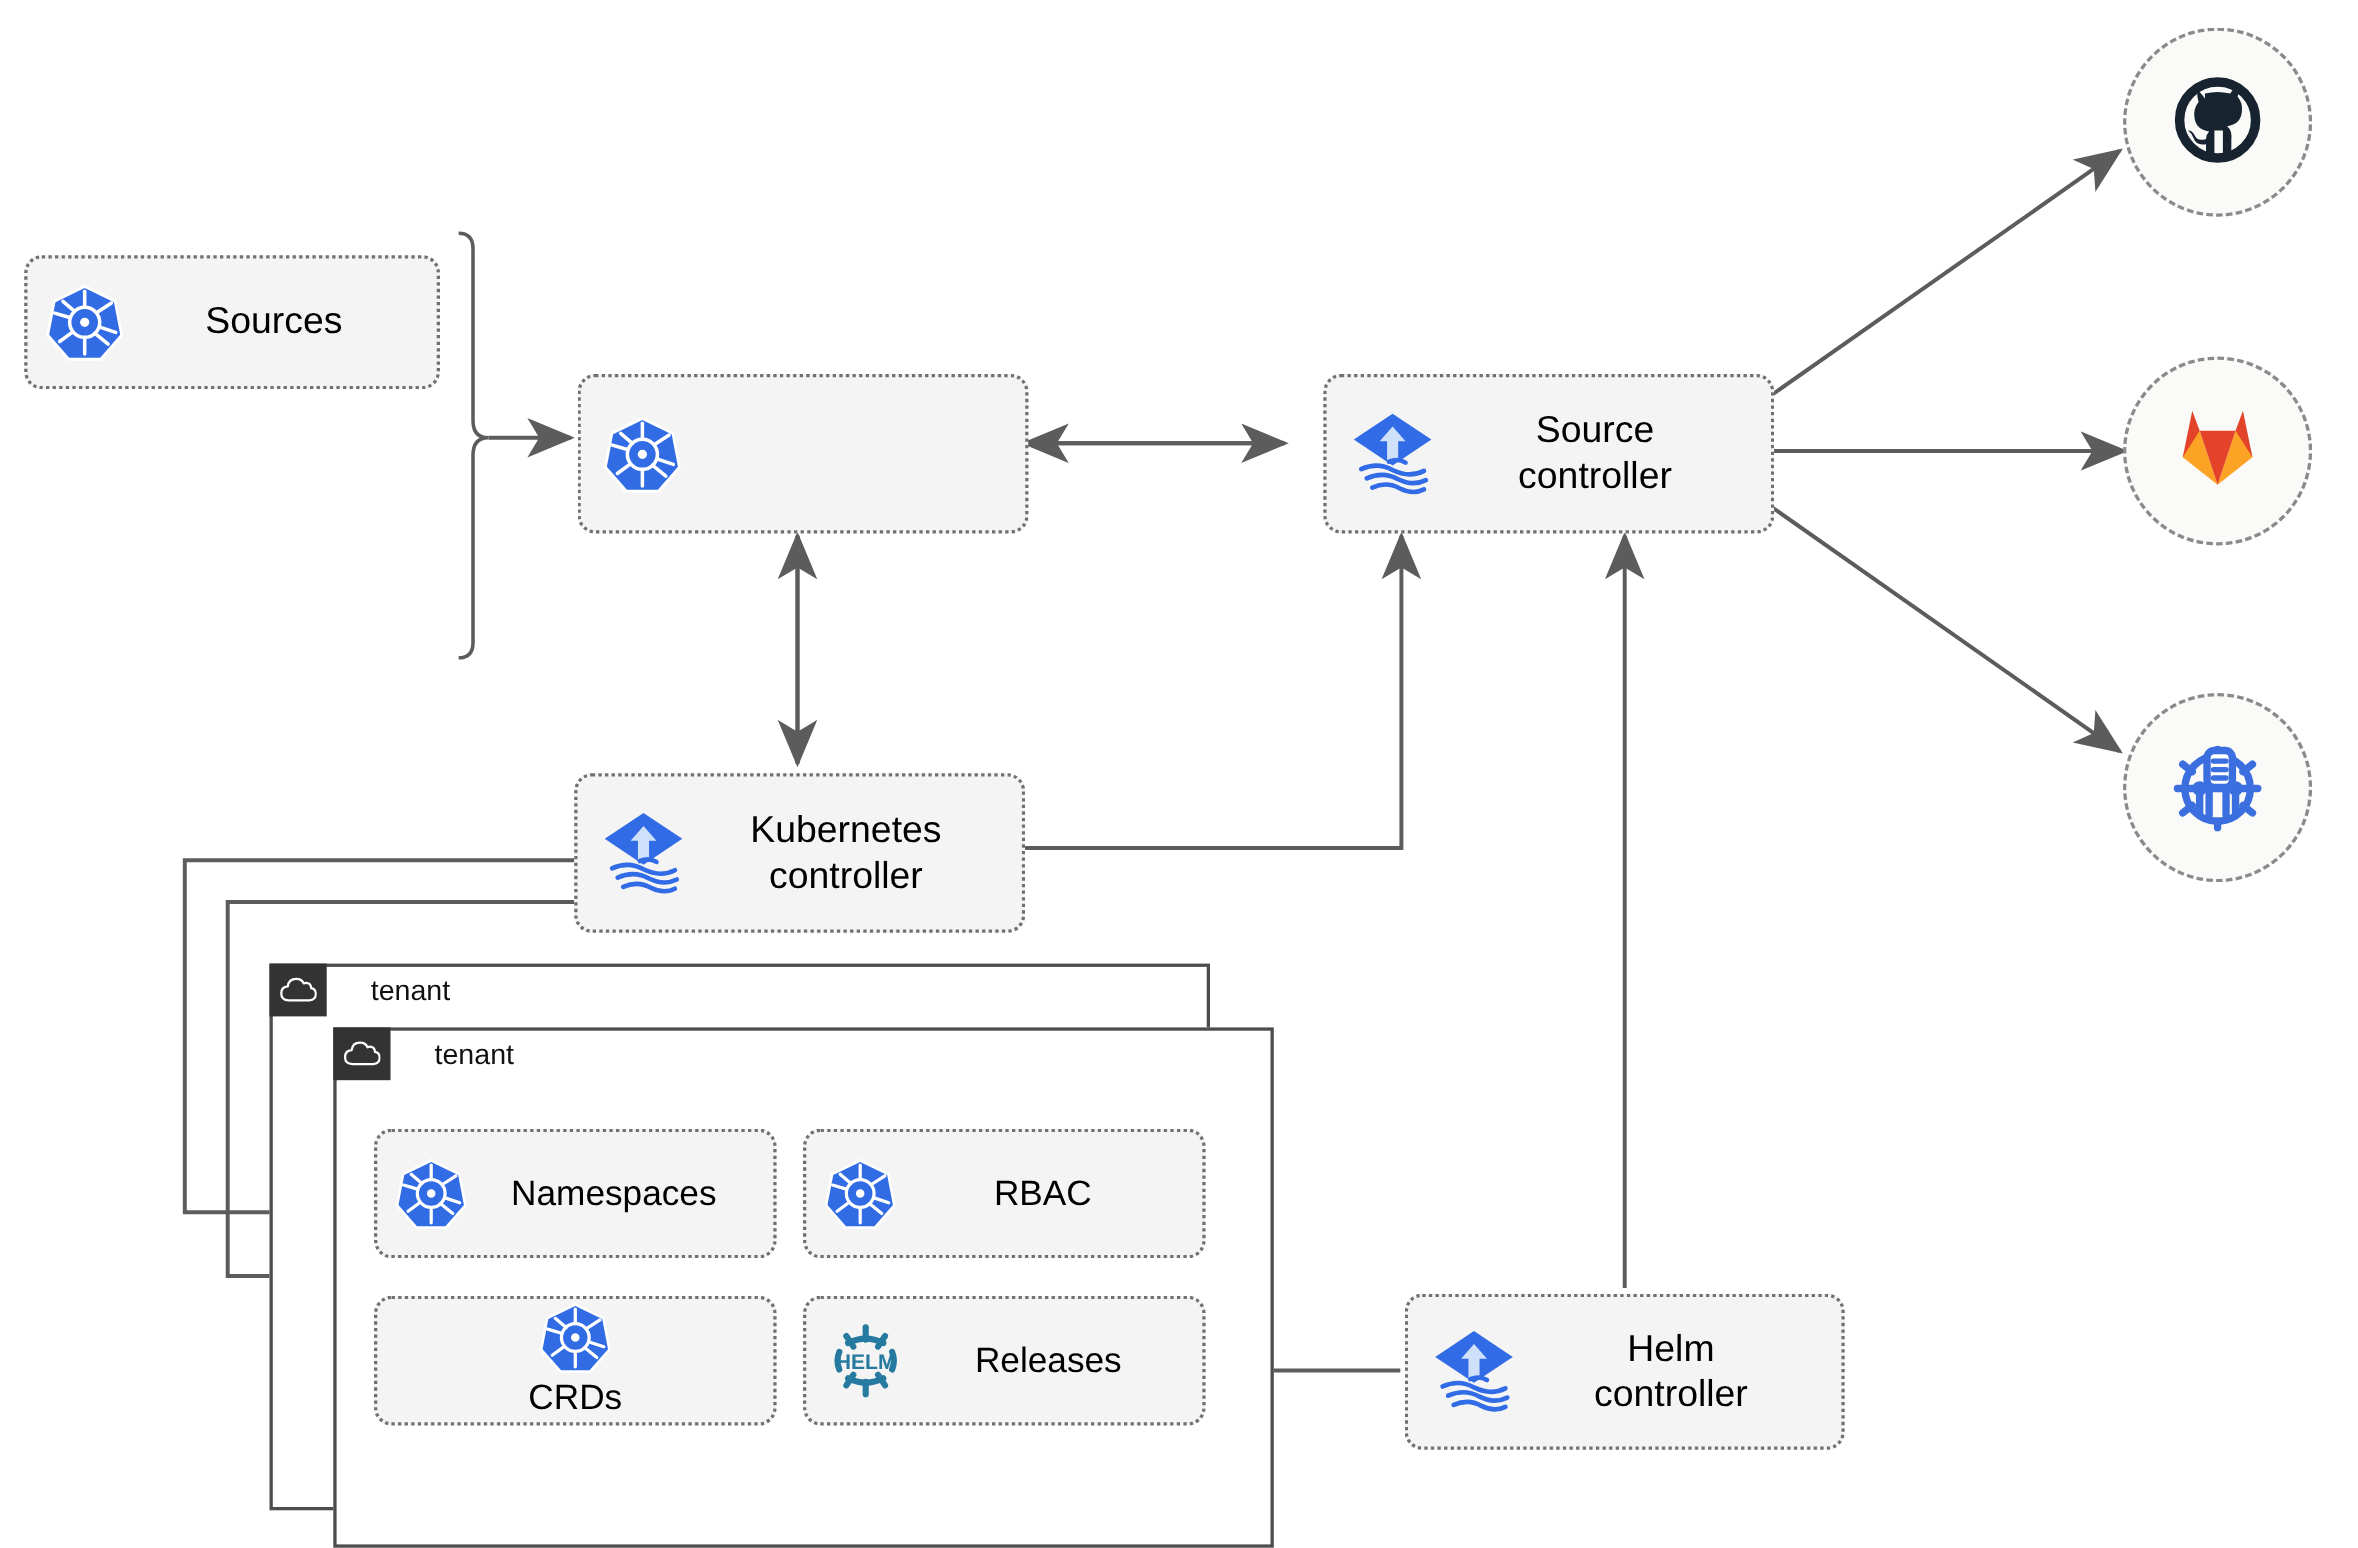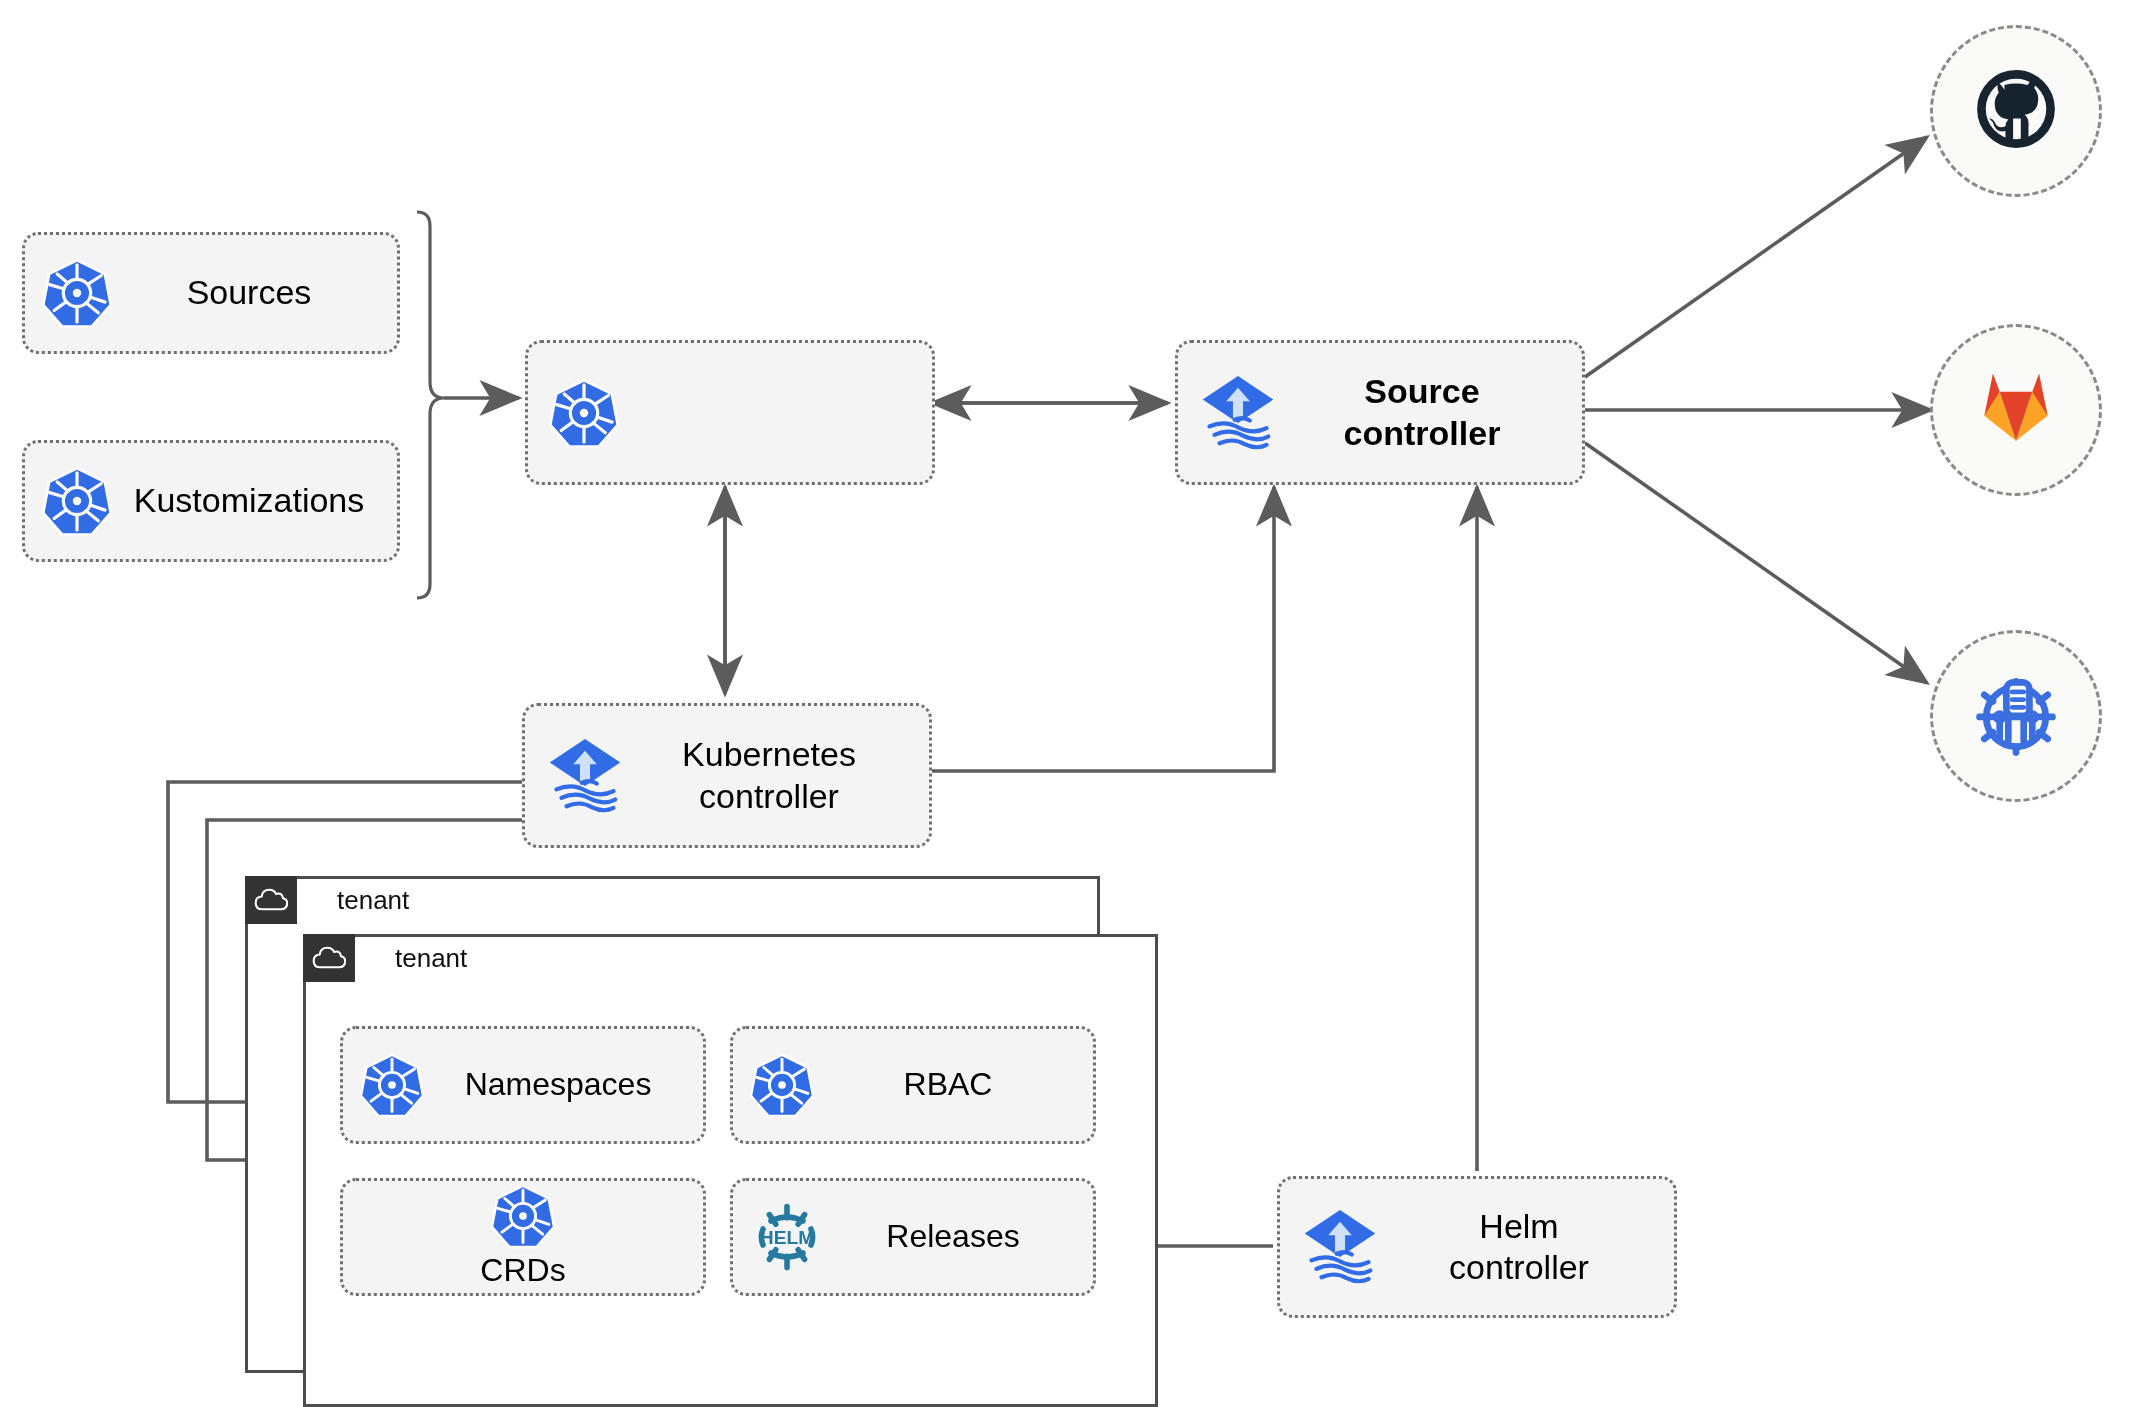--- a/index.html
+++ b/index.html
@@ -95,64 +95,43 @@
             <path d="M65 38 L82 27"></path>
           <path d="M24 25 L38 37"></path>
             <path d="M62 63 L78 76"></path>
         </g>
         <circle cx="50" cy="50" r="5.5" fill="#fff"></circle>
       </svg>
     </span>
     <span class="lbl t34">Sources</span>
   </div>
 
-  <div class="node" style="left:22px;top:440px;width:378px;height:122px;padding:0 14px;">
+
+  <div class="node" style="left:525px;top:340px;width:410px;height:145px;padding:0 18px;">
     <span class="ico">
       <svg class="k8s-lg" viewBox="0 0 100 100">
         <path d="M50 5 L88 24 L96 66 L70 96 L30 96 L4 66 L12 24 Z" fill="#fff"></path>
         <path d="M50 9 L85 26 L92.5 65 L68.5 92.5 L31.5 92.5 L7.5 65 L15 26 Z" fill="#326CE5"></path>
         <g fill="none" stroke="#fff" stroke-width="4.2" stroke-linecap="round">
           <circle cx="50" cy="50" r="18"></circle>
           <path d="M50 13 L50 31"></path>
             <path d="M50 69 L50 88"></path>
           <path d="M14 39 L31 44"></path>
             <path d="M69 56 L87 62"></path>
           <path d="M20 73 L35 62"></path>
             <path d="M65 38 L82 27"></path>
           <path d="M24 25 L38 37"></path>
             <path d="M62 63 L78 76"></path>
         </g>
         <circle cx="50" cy="50" r="5.5" fill="#fff"></circle>
       </svg>
     </span>
-    <span class="lbl t34">Kustomizations</span>
-  </div>
-
-  <div class="node" style="left:525px;top:340px;width:410px;height:145px;padding:0 18px;">
-    <span class="ico">
-      <svg class="k8s-lg" viewBox="0 0 100 100">
-        <path d="M50 5 L88 24 L96 66 L70 96 L30 96 L4 66 L12 24 Z" fill="#fff"></path>
-        <path d="M50 9 L85 26 L92.5 65 L68.5 92.5 L31.5 92.5 L7.5 65 L15 26 Z" fill="#326CE5"></path>
-        <g fill="none" stroke="#fff" stroke-width="4.2" stroke-linecap="round">
-          <circle cx="50" cy="50" r="18"></circle>
-          <path d="M50 13 L50 31"></path>
-            <path d="M50 69 L50 88"></path>
-          <path d="M14 39 L31 44"></path>
-            <path d="M69 56 L87 62"></path>
-          <path d="M20 73 L35 62"></path>
-            <path d="M65 38 L82 27"></path>
-          <path d="M24 25 L38 37"></path>
-            <path d="M62 63 L78 76"></path>
-        </g>
-        <circle cx="50" cy="50" r="5.5" fill="#fff"></circle>
-      </svg>
-    </span>
-  </div>
-
-  <div class="node" style="left:1175px;top:340px;width:410px;height:145px;padding:0 18px;font-weight:bold;">
+  </div>
+
+  <div class="node" style="left:1203px;top:340px;width:410px;height:145px;padding:0 18px;">
     <span class="ico">
       <svg class="flux" viewBox="0 0 100 100">
         <path d="M50 6 L92 34 L50 62 L8 34 Z" fill="#316CE6"></path>
         <path d="M50 20 L64 36 L56 36 L56 58 L44 58 L44 36 L36 36 Z" fill="#cfe0fb"></path>
         <g stroke="#316CE6" stroke-width="5" stroke-linecap="round" fill="none">
           <path d="M16 66 q18 -8 34 1 q18 9 34 1"></path>
           <path d="M22 76 q18 -8 34 1 q16 8 30 1"></path>
           <path d="M28 86 q16 -7 30 1 q14 7 26 1"></path>
           <path d="M46 58 q10 -4 18 1"></path>
         </g>

